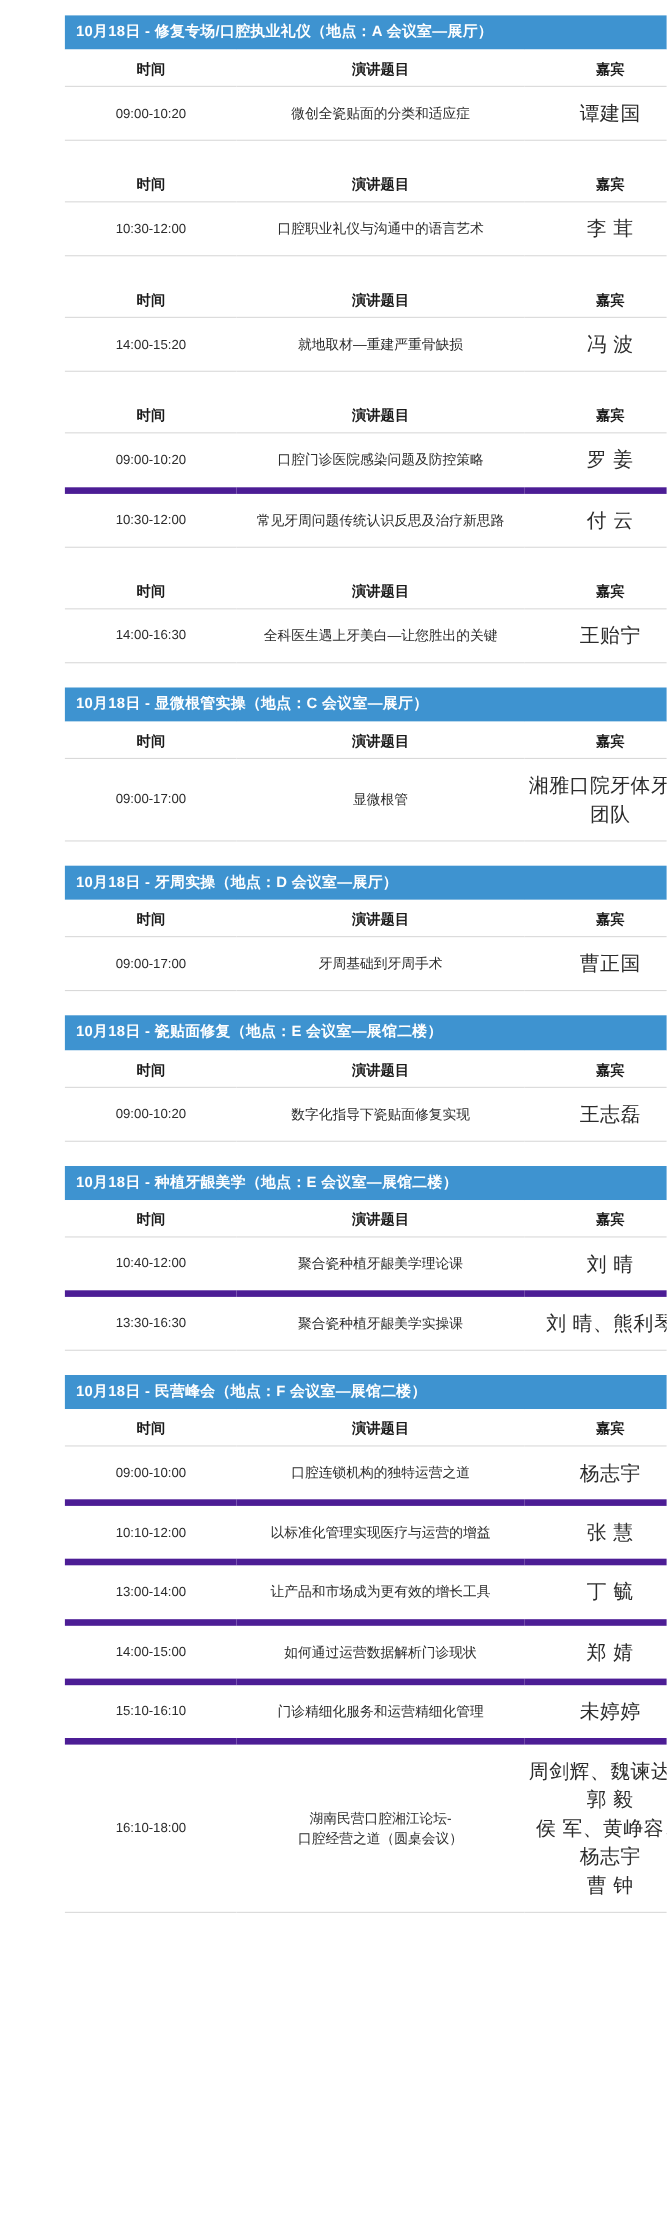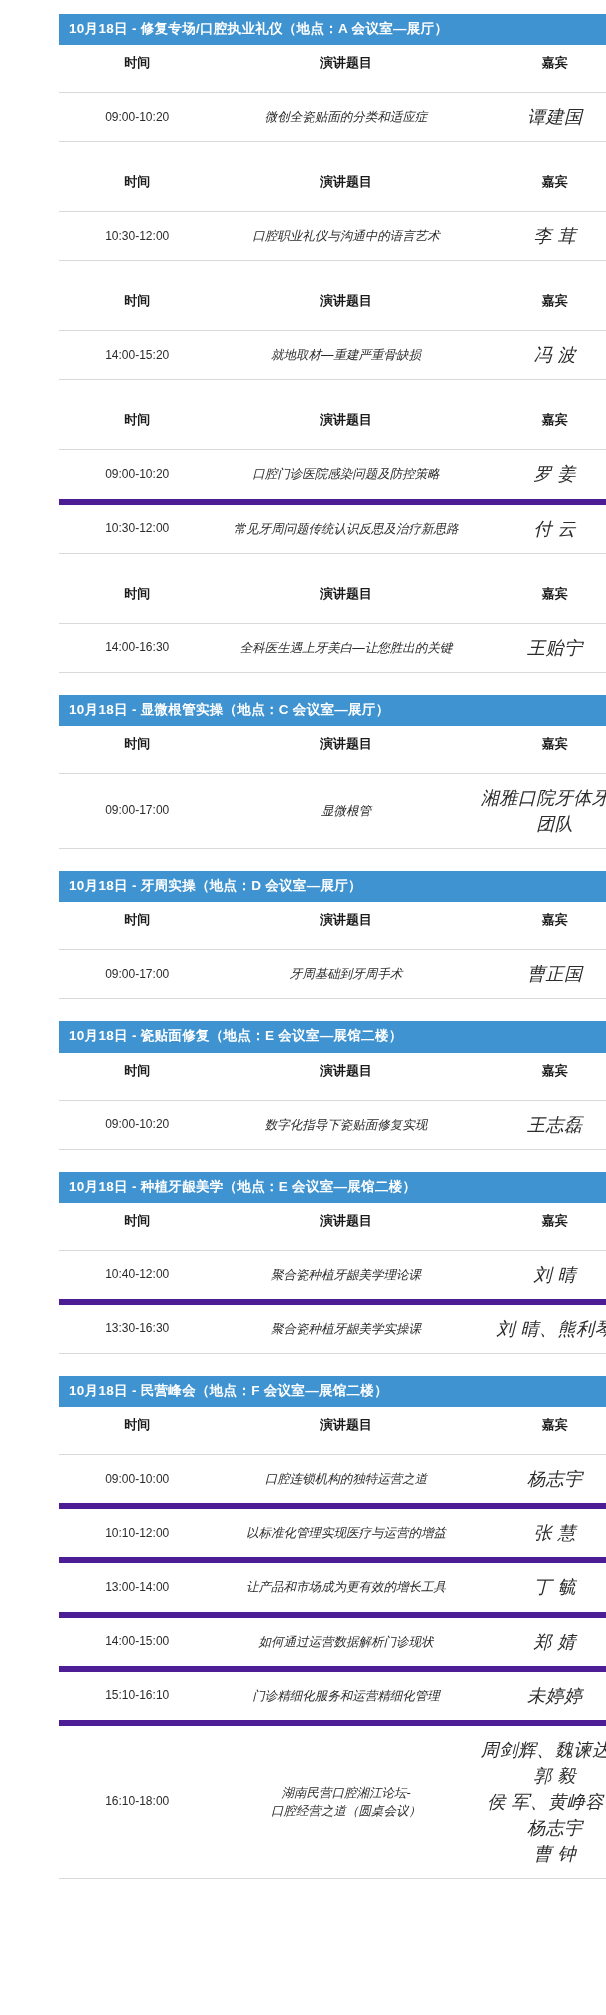--- a/index.html
+++ b/index.html
@@ -34,21 +34,21 @@
   table.session-table {
     width: 100%;
     border-collapse: collapse;
     table-layout: fixed;
     font-size: 12.5px;
   }
   table.session-table th {
     font-size: 13px;
     font-weight: bold;
     color: #1a1a1a;
-    padding: 9px 4px 20px 4px;
+    padding: 9px 4px 6px 4px;
     border-bottom: 1px solid #d9d9d9;
     text-align: center;
     background: #ffffff;
   }
   table.session-table td {
     padding: 11px 4px 11px 4px;
     border-bottom: 6px solid #4c1d95;
     text-align: center;
     color: #2b2b2b;
     line-height: 1.45;
@@ -56,21 +56,21 @@
   }
   table.session-table tr:last-child td {
     border-bottom: 1px solid #d9d9d9;
   }
   .col-time { width: 27%; }
   .col-topic { width: 46%; }
   .col-guest { width: 27%; }
   .cell-time { font-size: 12px; color: #333333; }
   .cell-topic { font-size: 12.5px; color: #1f1f1f; }
   .cell-guest { font-size: 18px; color: #1f1f1f; letter-spacing: 0.5px; }
-  .multiline { white-space: pre-line; font-style: italic; }
+  .multiline { white-space: pre-line; }
 </style>
 </head>
 <body>
 
 <div class="page">
     <div class="session">
       <div class="session-header">10月18日 - 修复专场/口腔执业礼仪（地点：A 会议室—展厅）</div>
       <table class="session-table">
         <thead>
           <tr>

